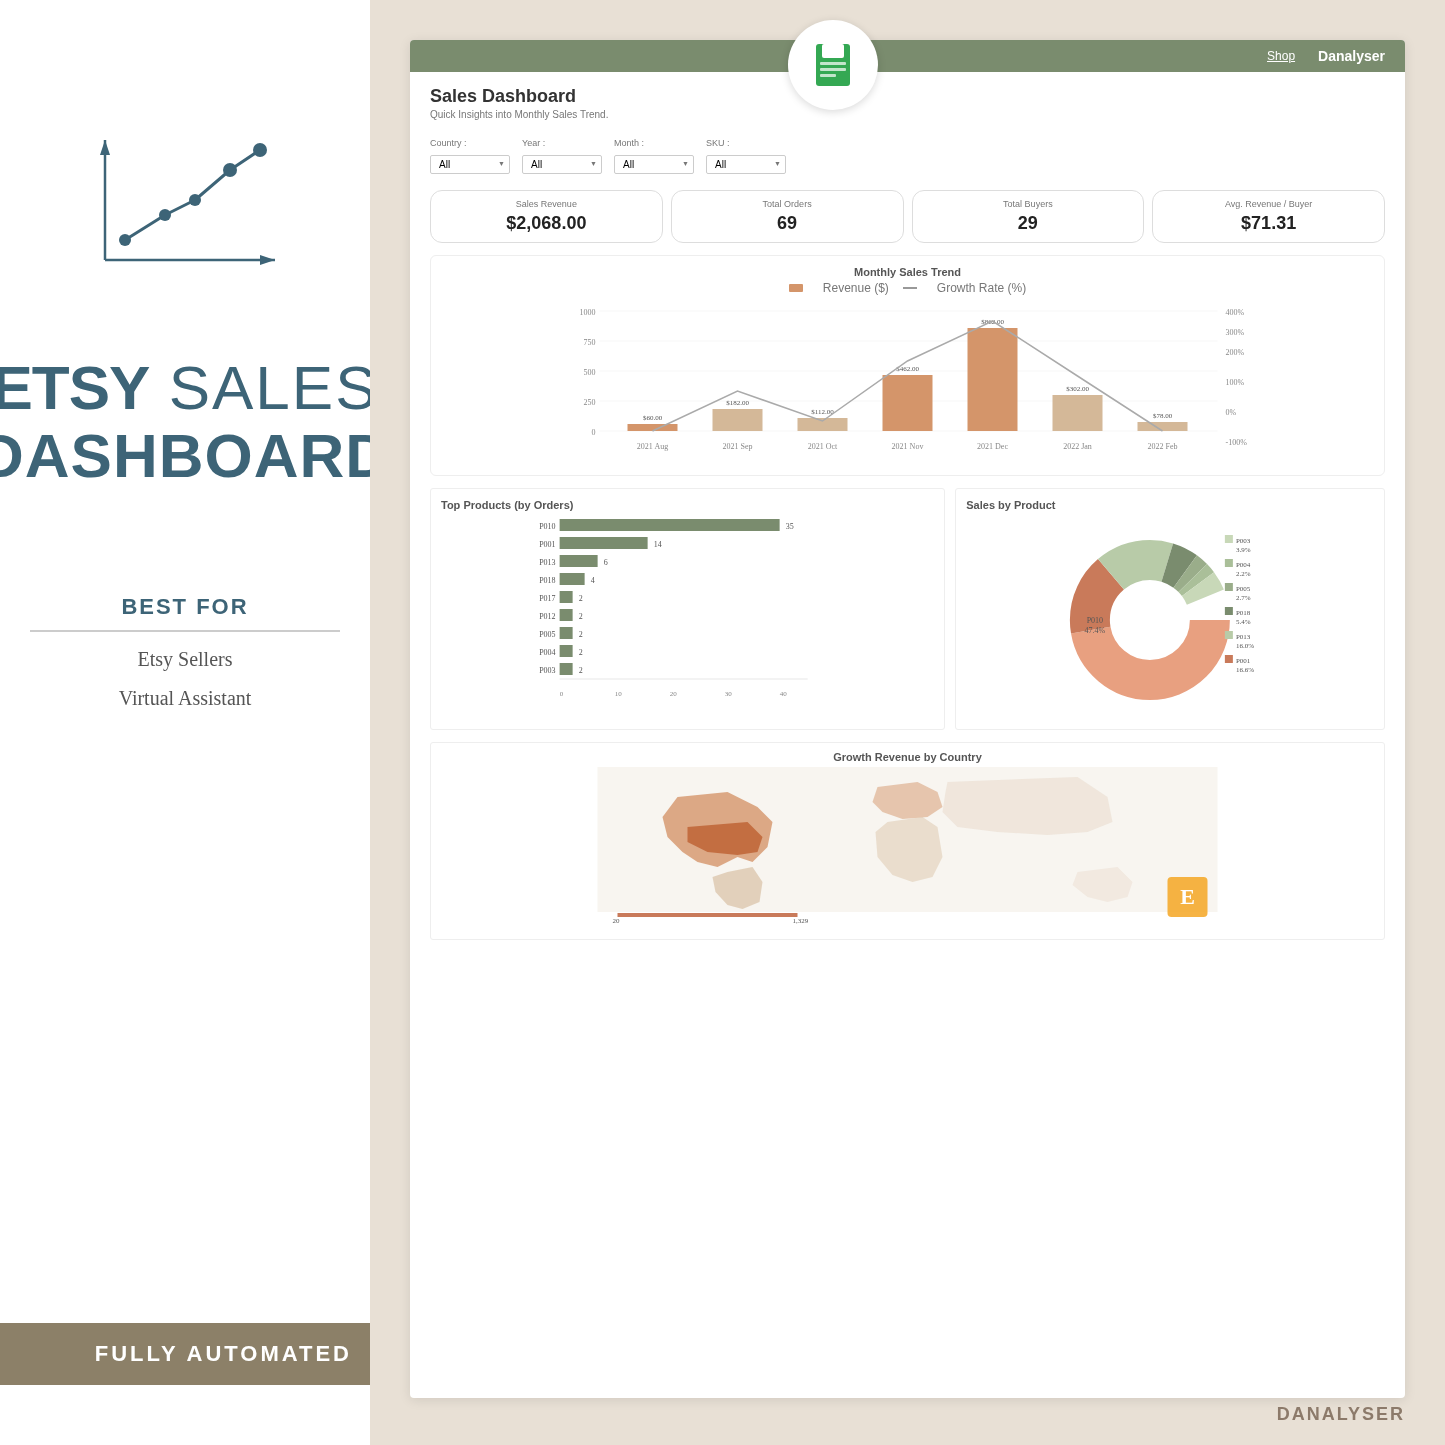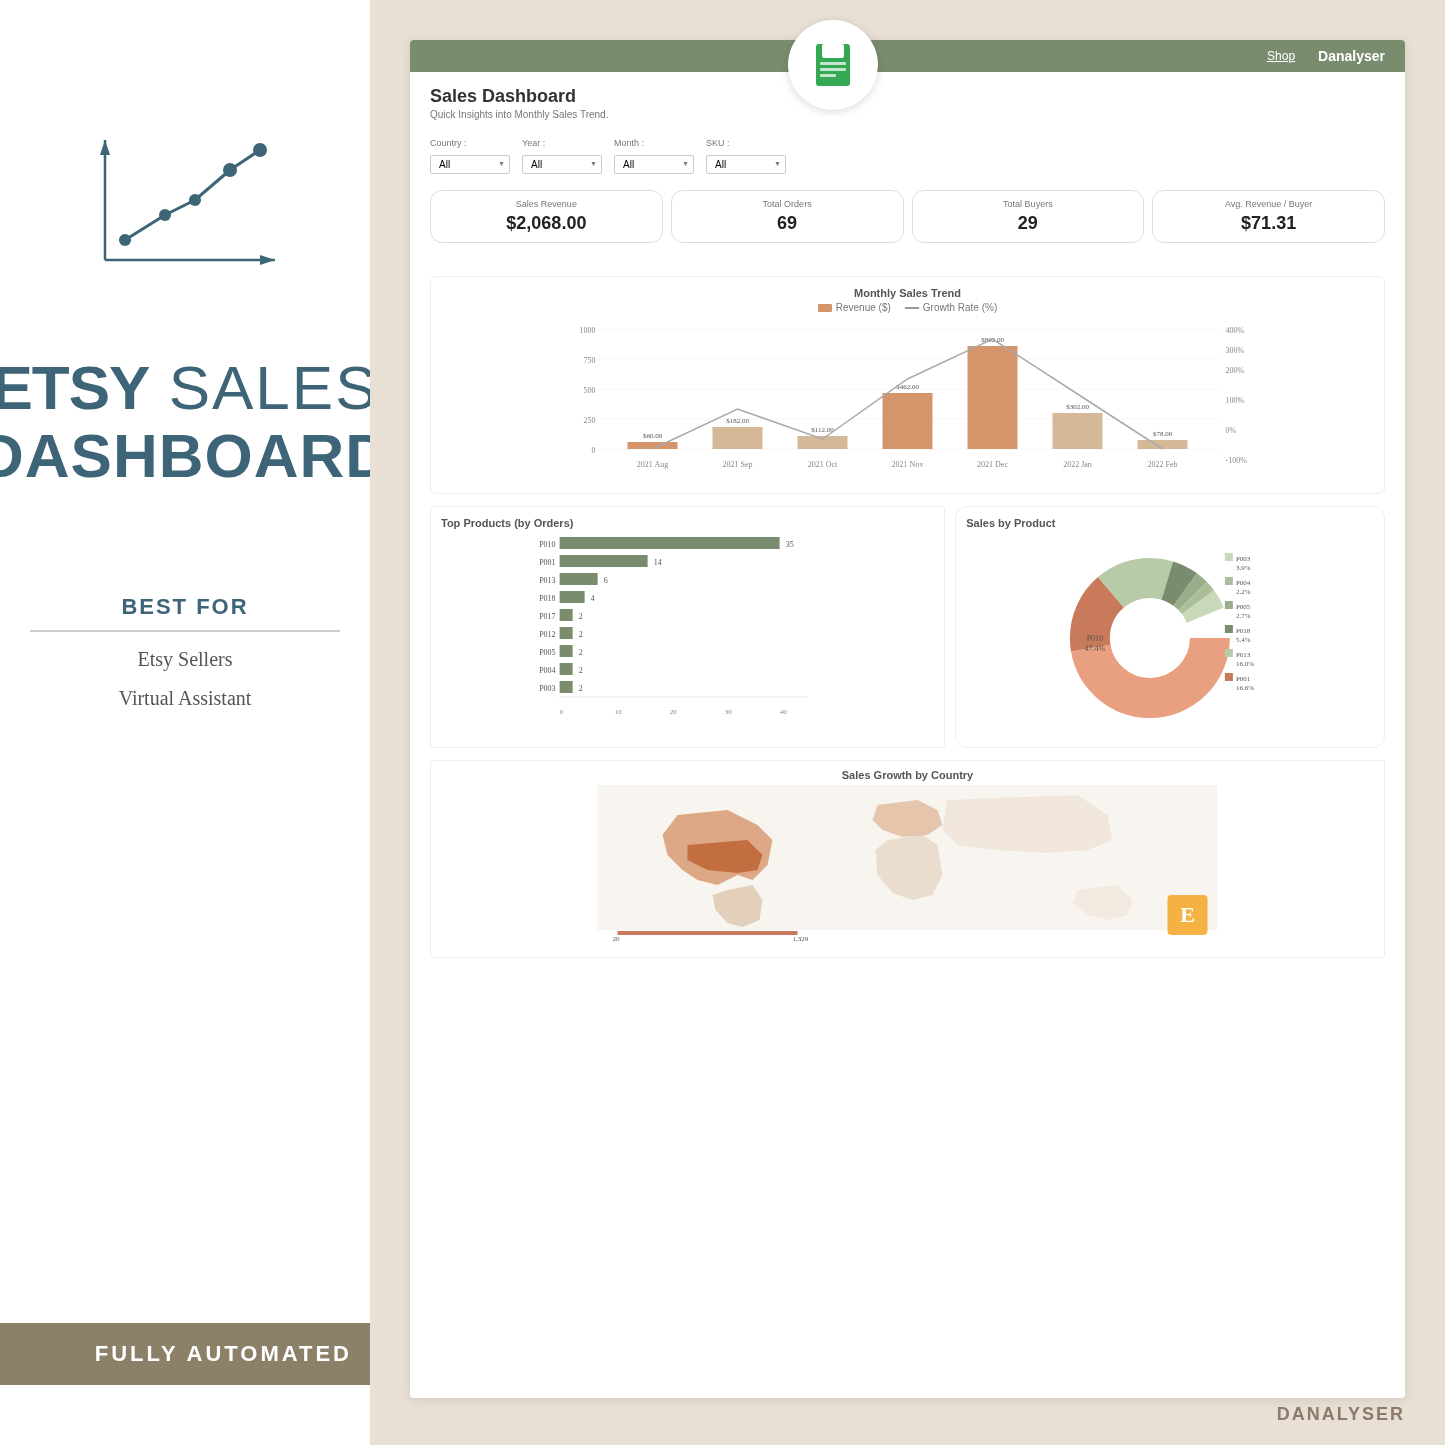--- a/index.html
+++ b/index.html
@@ -253,40 +253,39 @@
       color: #222;
       font-family: Arial, sans-serif;
       margin-top: 4px;
     }
 
     .monthly-trend-card {
       background: #fff;
       border: 1px solid #eee;
       border-radius: 6px;
       padding: 10px 14px;
-      margin-top: 21px;
     }
     .chart-title {
       font-size: 11px;
       font-weight: bold;
       color: #555;
       text-align: center;
       font-family: Arial, sans-serif;
     }
     .chart-legend {
       display: flex;
       justify-content: center;
       gap: 14px;
       margin-top: 3px;
     }
     .legend-item {
       display: flex;
       align-items: center;
-      gap: 4px;
-      font-size: 10px;
+      gap: 20px;
+      font-size: 12px;
       color: #777;
       font-family: Arial, sans-serif;
     }
     .legend-color {
       width: 14px;
       height: 8px;
       border-radius: 1px;
     }
     .legend-line {
       width: 14px;
@@ -302,21 +301,21 @@
       flex: 1;
       background: #fff;
       border: 1px solid #eee;
       border-radius: 3px;
       padding: 10px;
     }
     .bottom-right-chart {
       width: 45%;
       background: #fff;
       border: 1px solid #eee;
-      border-radius: 12px;
+      border-radius: 3px;
       padding: 10px;
     }
 
     .map-card {
       background: #fff;
       border: 1px solid #eee;
       border-radius: 3px;
       padding: 8px 14px;
     }
 
@@ -604,21 +603,21 @@
             <text x="206" y="124" font-size="7" fill="#555">P013</text>
             <text x="206" y="133" font-size="7" fill="#555">16.0%</text>
             <rect x="195" y="140" width="8" height="8" fill="#c97a5a"></rect>
             <text x="206" y="148" font-size="7" fill="#555">P001</text>
             <text x="206" y="157" font-size="7" fill="#555">16.6%</text>
           </svg>
         </div>
       </div>
 
       <div class="map-card">
-        <div class="chart-title">Sales Growth by Country</div>
+        <div class="chart-title">Growth Revenue by Country</div>
         
         <svg width="100%" height="160" viewBox="0 0 620 160" style="margin-top:4px;">
 
           <rect x="0" y="0" width="620" height="145" fill="#f8f5f0"></rect>
 
           <path d="M80,30 L130,25 L160,40 L175,55 L170,80 L155,95 L140,90 L120,100 L100,95 L85,85 L70,70 L65,50 Z" fill="#d4956a" opacity="0.8"></path>
 
           <path d="M90,60 L150,55 L165,70 L160,85 L140,88 L110,85 L90,75 Z" fill="#c0673a" opacity="0.9"></path>
 
           <path d="M130,105 L155,100 L165,115 L162,135 L145,142 L130,138 L118,125 L115,110 Z" fill="#d4b898" opacity="0.6"></path>

